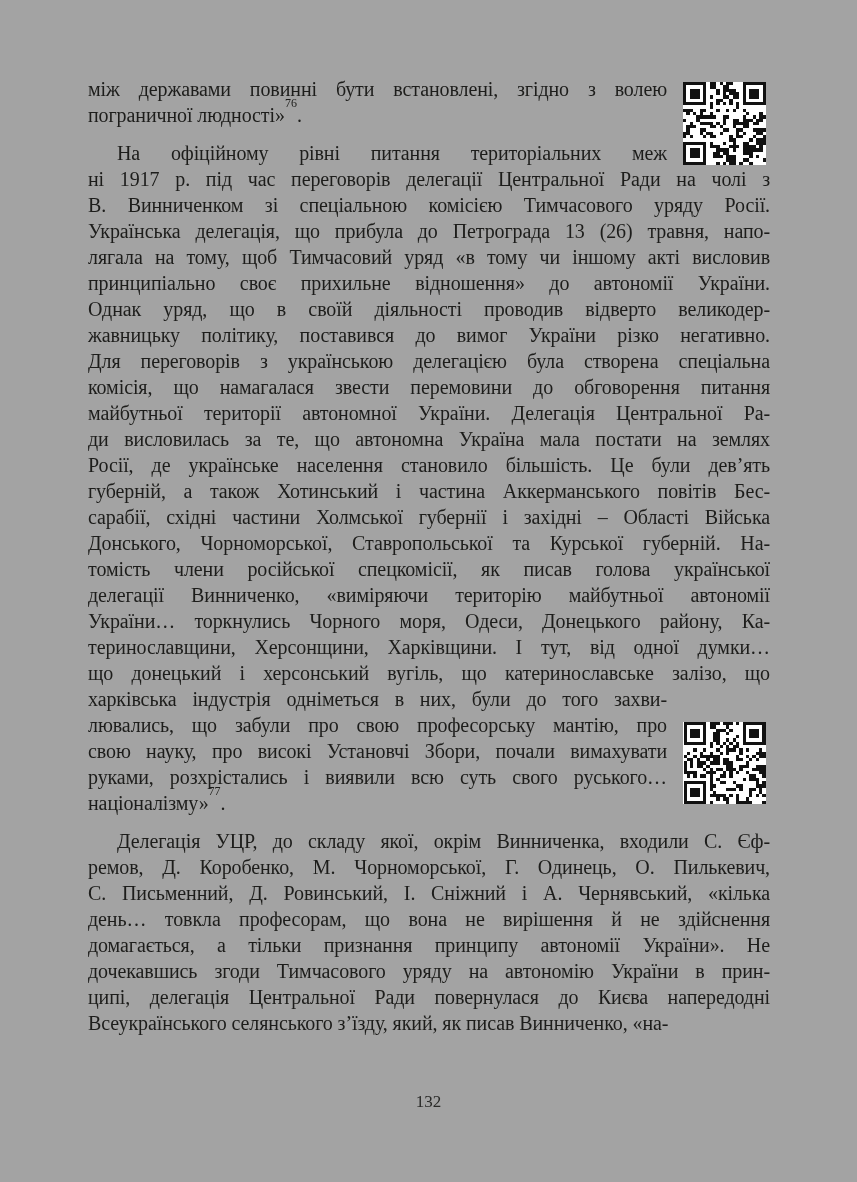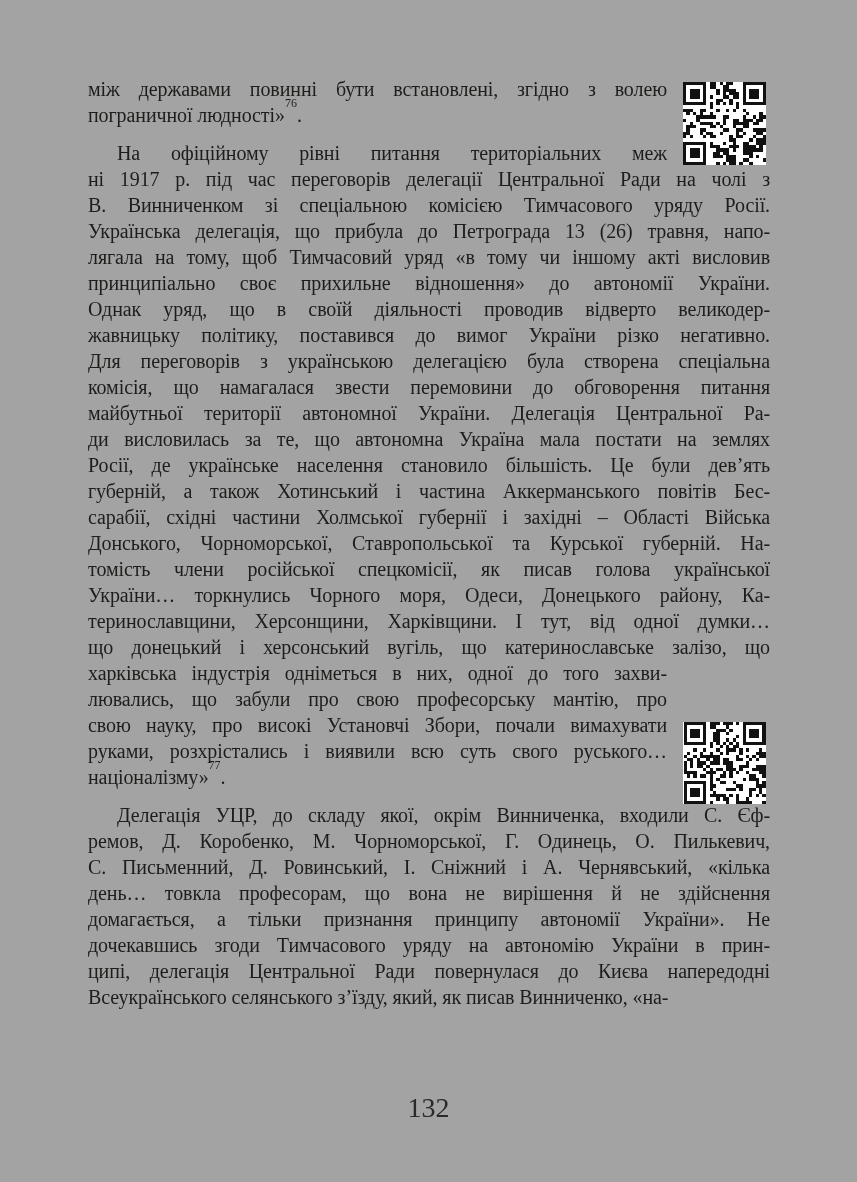--- a/index.html
+++ b/index.html
@@ -48,21 +48,21 @@
   }
   .qr svg { width: 100%; height: 100%; display: block; }
   .qr svg rect { fill: #111111; }
   #qr-top { top: 82px; }
   #qr-bottom { top: 722px; height: 82px; }
   .page-number {
     position: absolute;
     left: 0; top: 1092px;
     width: 857px;
     text-align: center;
-    font-size: 28px;
+    font-size: 17px;
     color: #2a2a28;
   }
 </style>
 </head>
 <body>
 
 <div class="page">
   <div class="qr" id="qr-top">
       <svg viewBox="0 0 25 25" xmlns="http://www.w3.org/2000/svg" shape-rendering="crispEdges">
         <rect x="0" y="0" width="1" height="1"></rect>
@@ -665,24 +665,25 @@
         <div class="line">жавницьку політику, поставився до вимог України різко негативно.</div>
         <div class="line">Для переговорів з українською делегацією була створена спеціальна</div>
         <div class="line">комісія, що намагалася звести перемовини до обговорення питання</div>
         <div class="line">майбутньої території автономної України. Делегація Центральної Ра-</div>
         <div class="line">ди висловилась за те, що автономна Україна мала постати на землях</div>
         <div class="line">Росії, де українське населення становило більшість. Це були дев’ять</div>
         <div class="line">губерній, а також Хотинський і частина Аккерманського повітів Бес-</div>
         <div class="line">сарабії, східні частини Холмської губернії і західні – Області Війська</div>
         <div class="line">Донського, Чорноморської, Ставропольської та Курської губерній. На-</div>
         <div class="line">томість члени російської спецкомісії, як писав голова української</div>
+        <div class="line">делегації Винниченко, «виміряючи територію майбутньої автономії</div>
         <div class="line">України… торкнулись Чорного моря, Одеси, Донецького району, Ка-</div>
         <div class="line">теринославщини, Херсонщини, Харківщини. І тут, від одної думки…</div>
         <div class="line">що донецький і херсонський вугіль, що катеринославське залізо, що</div>
-        <div class="line narrow">харківська індустрія одніметься в них, одної до того захви-</div>
+        <div class="line narrow">харківська індустрія одніметься в них, були до того захви-</div>
         <div class="line narrow">лювались, що забули про свою професорську мантію, про</div>
         <div class="line narrow">свою науку, про високі Установчі Збори, почали вимахувати</div>
         <div class="line narrow">руками, розхрістались і виявили всю суть свого руського…</div>
         <div class="line last">націоналізму»<sup>77</sup>.</div>
       </div>
       <div class="paragraph">
         <div class="line indent">Делегація УЦР, до складу якої, окрім Винниченка, входили С. Єф-</div>
         <div class="line">ремов, Д. Коробенко, М. Чорноморської, Г. Одинець, О. Пилькевич,</div>
         <div class="line">С. Письменний, Д. Ровинський, І. Сніжний і А. Чернявський, «кілька</div>
         <div class="line">день… товкла професорам, що вона не вирішення й не здійснення</div>

